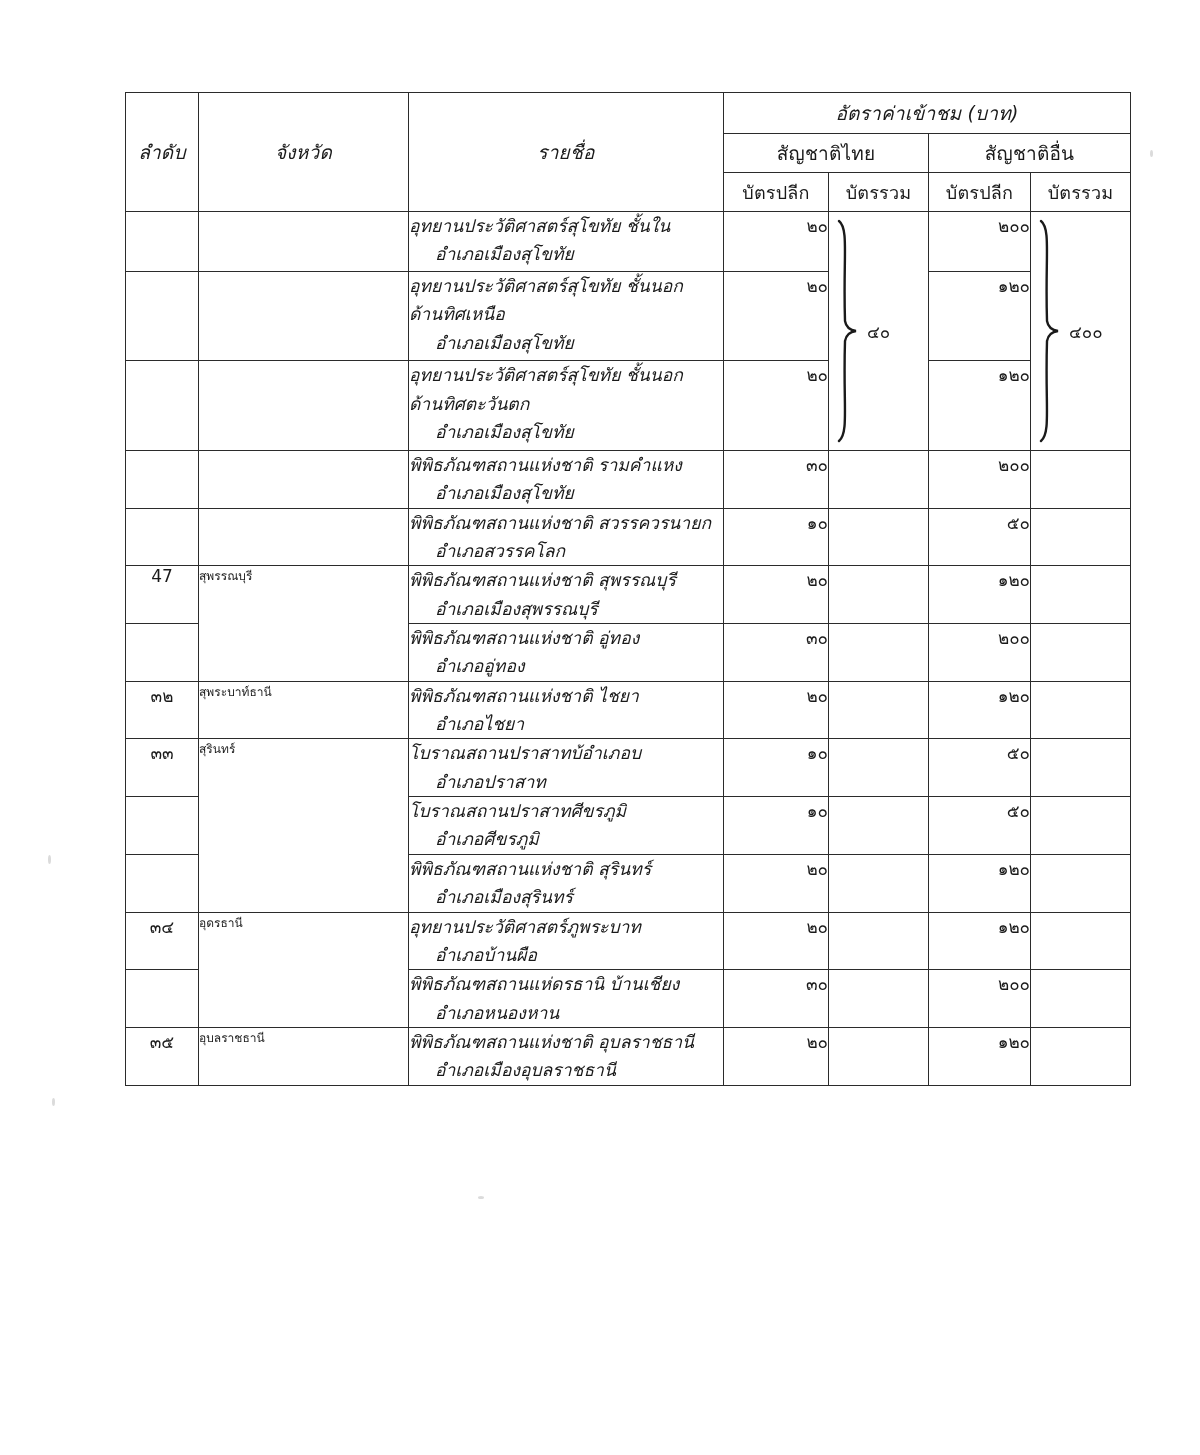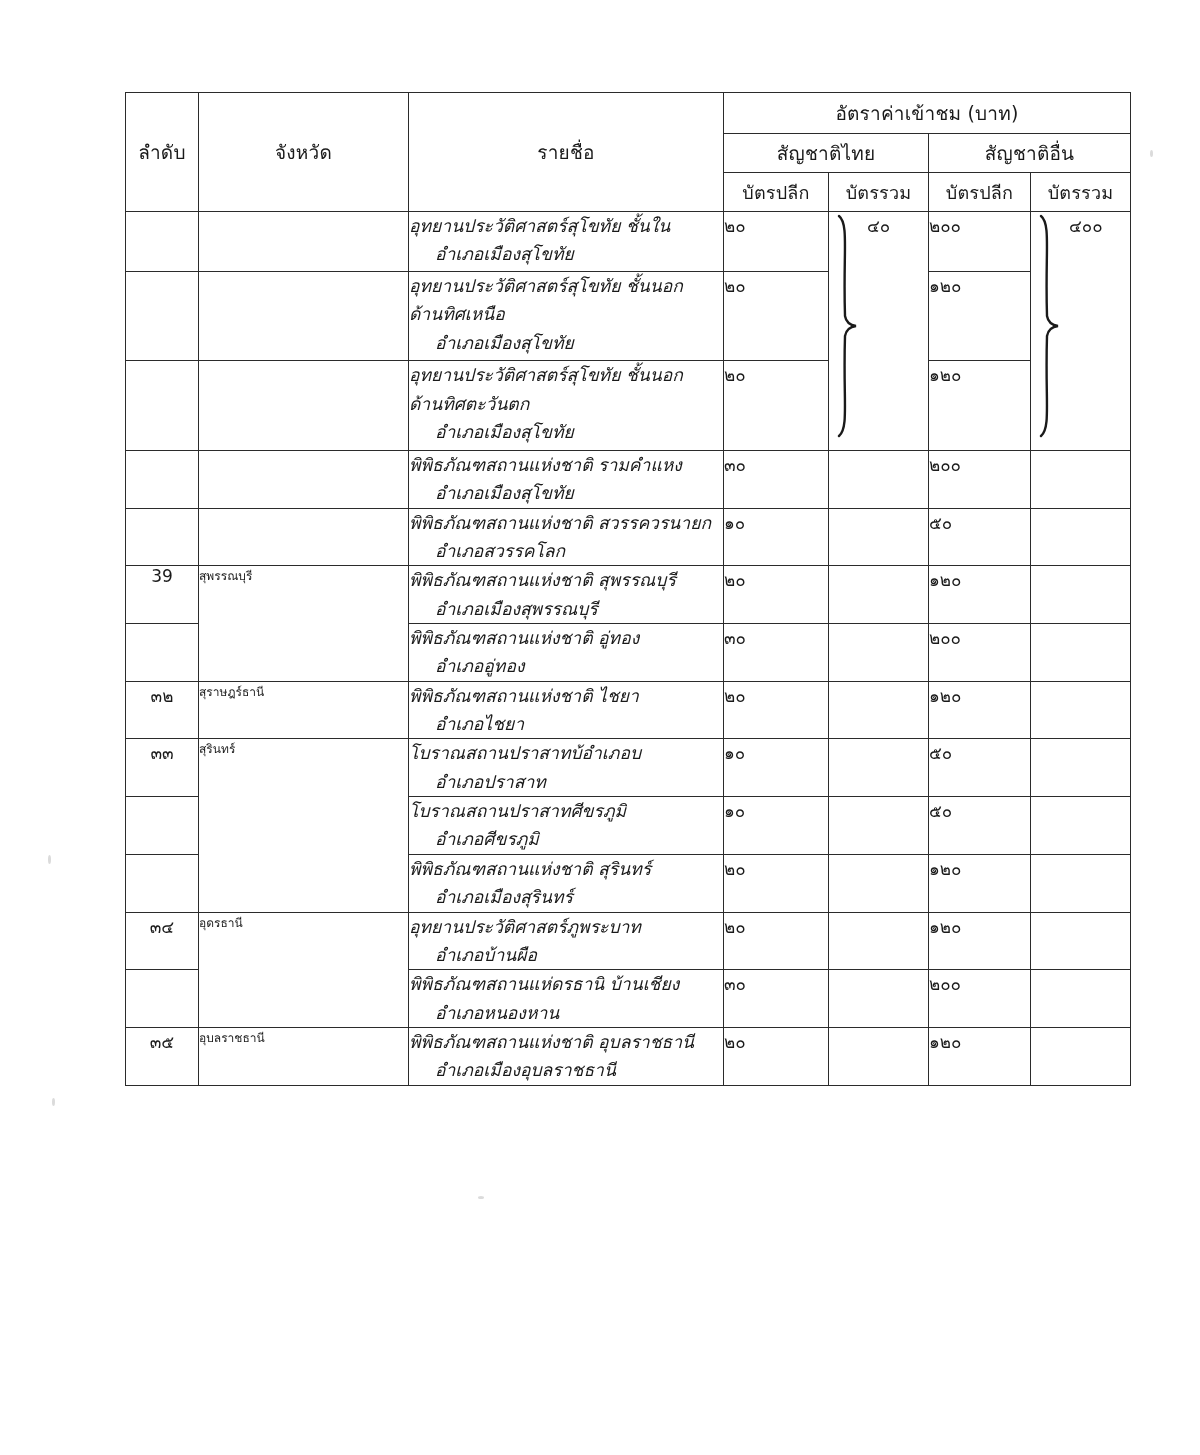--- a/index.html
+++ b/index.html
@@ -53,21 +53,21 @@
   }
 
   
   .hd {
     text-align: center;
     vertical-align: middle !important;
     font-size: 19px;
     letter-spacing: .2px;
     padding: 6px 2px;
   }
-  .hd-top { height: 40px; }
+  .hd-top { height: 40px; font-style: italic; }
   .hd-mid { height: 38px; text-align: center; }
   .hd-bot { height: 38px; font-size: 18px; }
 
   
   .c-seq {
     text-align: center;
     font-size: 17px;
     padding-top: 9px;
   }
   .c-prov {
@@ -78,36 +78,37 @@
     padding: 7px 8px 8px 10px;
     font-size: 17.5px;
     line-height: 1.62;
     font-style: italic;
   }
   .c-name .ind1 { display: block; }
   .c-name .ind2 { display: block; padding-left: 26px; }
   .c-name .ind0 { display: block; padding-left: 0; }
 
   .c-fee {
-    text-align: left;
+    text-align: right;
     font-size: 17px;
     padding-top: 10px;
     margin-top: 20px;
   }
   .c-blank { }
 
   
   .brace-cell {
     position: relative;
     vertical-align: middle !important;
   }
   .brace-inner {
     position: relative;
     height: 238px;
     display: flex;
+    align-items: center;
     justify-content: flex-start;
     padding-left: 4px;
   }
   .brace-svg {
     flex: 0 0 auto;
   }
   .brace-val {
     font-size: 17px;
     margin-left: 6px;
     white-space: nowrap;
@@ -232,21 +233,21 @@
             <span class="ind1">พิพิธภัณฑสถานแห่งชาติ สวรรควรนายก</span>
             <span class="ind2">อำเภอสวรรคโลก</span>
           </td>
           <td class="c-fee">๑๐</td>
           <td class="c-blank"></td>
           <td class="c-fee">๕๐</td>
           <td class="c-blank"></td>
         </tr>
 
         <tr>
-          <td class="c-seq">39</td>
+          <td class="c-seq">47</td>
           <td class="c-prov" rowspan="2">สุพรรณบุรี</td>
           <td class="c-name">
             <span class="ind1">พิพิธภัณฑสถานแห่งชาติ สุพรรณบุรี</span>
             <span class="ind2">อำเภอเมืองสุพรรณบุรี</span>
           </td>
           <td class="c-fee">๒๐</td>
           <td class="c-blank"></td>
           <td class="c-fee">๑๒๐</td>
           <td class="c-blank"></td>
         </tr>
@@ -258,21 +259,21 @@
             <span class="ind2">อำเภออู่ทอง</span>
           </td>
           <td class="c-fee">๓๐</td>
           <td class="c-blank"></td>
           <td class="c-fee">๒๐๐</td>
           <td class="c-blank"></td>
         </tr>
 
         <tr>
           <td class="c-seq">๓๒</td>
-          <td class="c-prov">สุราษฎร์ธานี</td>
+          <td class="c-prov">สุพระบาท์ธานี</td>
           <td class="c-name">
             <span class="ind1">พิพิธภัณฑสถานแห่งชาติ ไชยา</span>
             <span class="ind2">อำเภอไชยา</span>
           </td>
           <td class="c-fee">๒๐</td>
           <td class="c-blank"></td>
           <td class="c-fee">๑๒๐</td>
           <td class="c-blank"></td>
         </tr>
 

